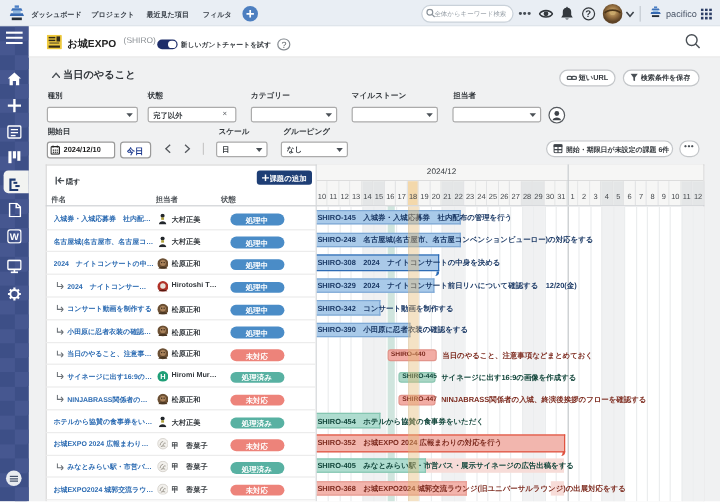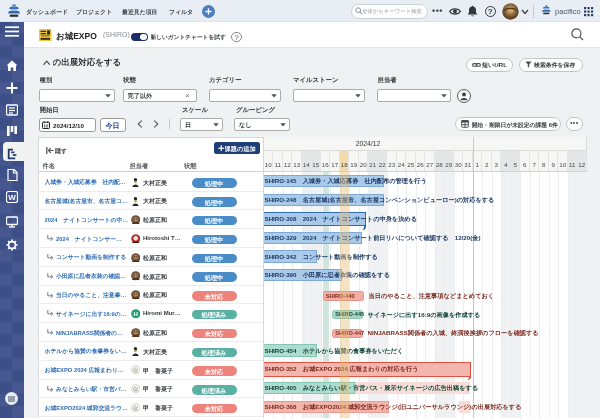--- a/index.html
+++ b/index.html
@@ -167,21 +167,21 @@
 <div class="a tx" style="left:103px;top:31.2px;font-size:7px;color:#8a8f94">(SHIRO)</div>
 <div class="a" style="left:130.5px;top:32.5px;width:17px;height:8.5px;border-radius:5px;background:#1d2d69"></div>
 <div class="a" style="left:140px;top:33.5px;width:6.5px;height:6.5px;border-radius:50%;background:#fff"></div>
 <div class="a tx" style="left:150.5px;top:33.5px;font-size:5.7px;font-weight:600;color:#33383d">新しいガントチャートを試す</div>
 <div class="a" style="left:231px;top:31.5px;width:10.5px;height:10.5px;border-radius:50%;border:1.1px solid #858b91"></div>
 <div class="a" style="left:234.5px;top:32.8px;font-size:7.5px;color:#5c6267">?</div>
 <svg class="a" style="left:571px;top:28px" width="13" height="13" viewBox="0 0 13 13">
       <circle cx="5.4" cy="5.4" r="4.5" fill="none" stroke="#4a5056" stroke-width="1.2"></circle>
       <line x1="8.7" y1="8.7" x2="12" y2="12" stroke="#4a5056" stroke-width="1.2"></line>
     </svg>
-<div class="a tx" style="left:52.5px;top:57px;font-size:8.5px;font-weight:bold;color:#2e3338">の出展対応をする</div>
+<div class="a tx" style="left:52.5px;top:57px;font-size:8.5px;font-weight:bold;color:#2e3338">当日のやること</div>
 <svg class="a" style="left:42.5px;top:59.5px" width="7.5" height="5.5" viewBox="0 0 7 5">
       <path d="M0.5 4.5 L3.5 1 L6.5 4.5" fill="none" stroke="#4a5056" stroke-width="1.1"></path>
     </svg>
 <div class="a" style="left:466px;top:57.5px;width:47px;height:14px;background:#fff;border:1px solid #c3c6c9;border-radius:8px"></div>
 <svg class="a" style="left:471.5px;top:60.5px" width="9" height="8" viewBox="0 0 9 8">
       <g fill="none" stroke="#4a5056" stroke-width="1.1">
         <rect x="0.6" y="2.6" width="4.2" height="2.6" rx="1.3"></rect>
         <rect x="4.2" y="2.6" width="4.2" height="2.6" rx="1.3"></rect>
       </g>
     </svg>

